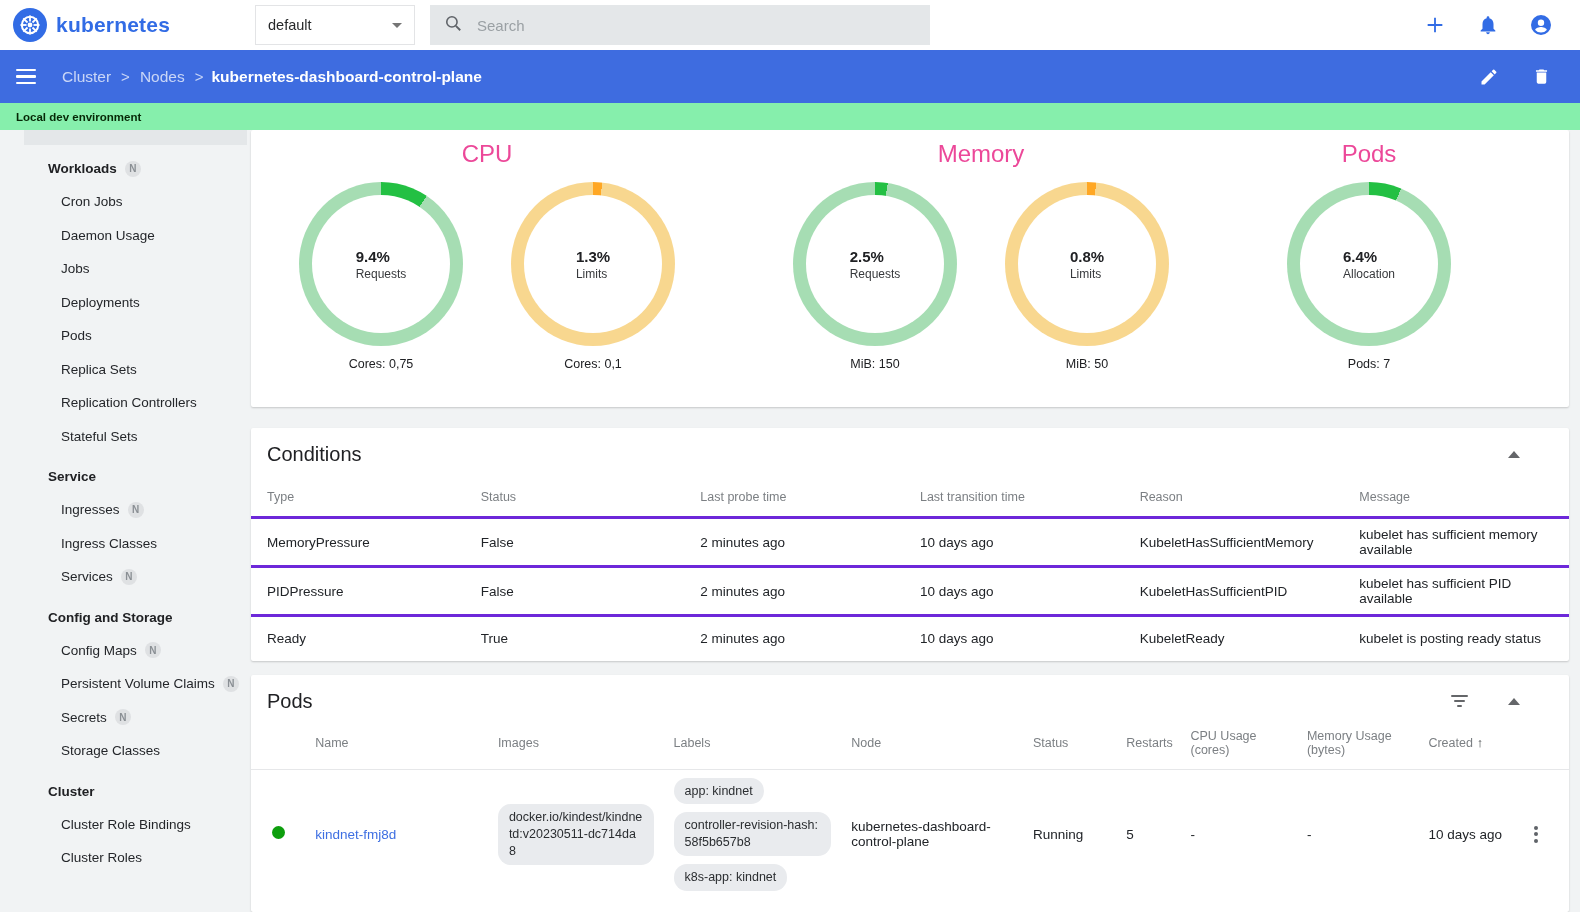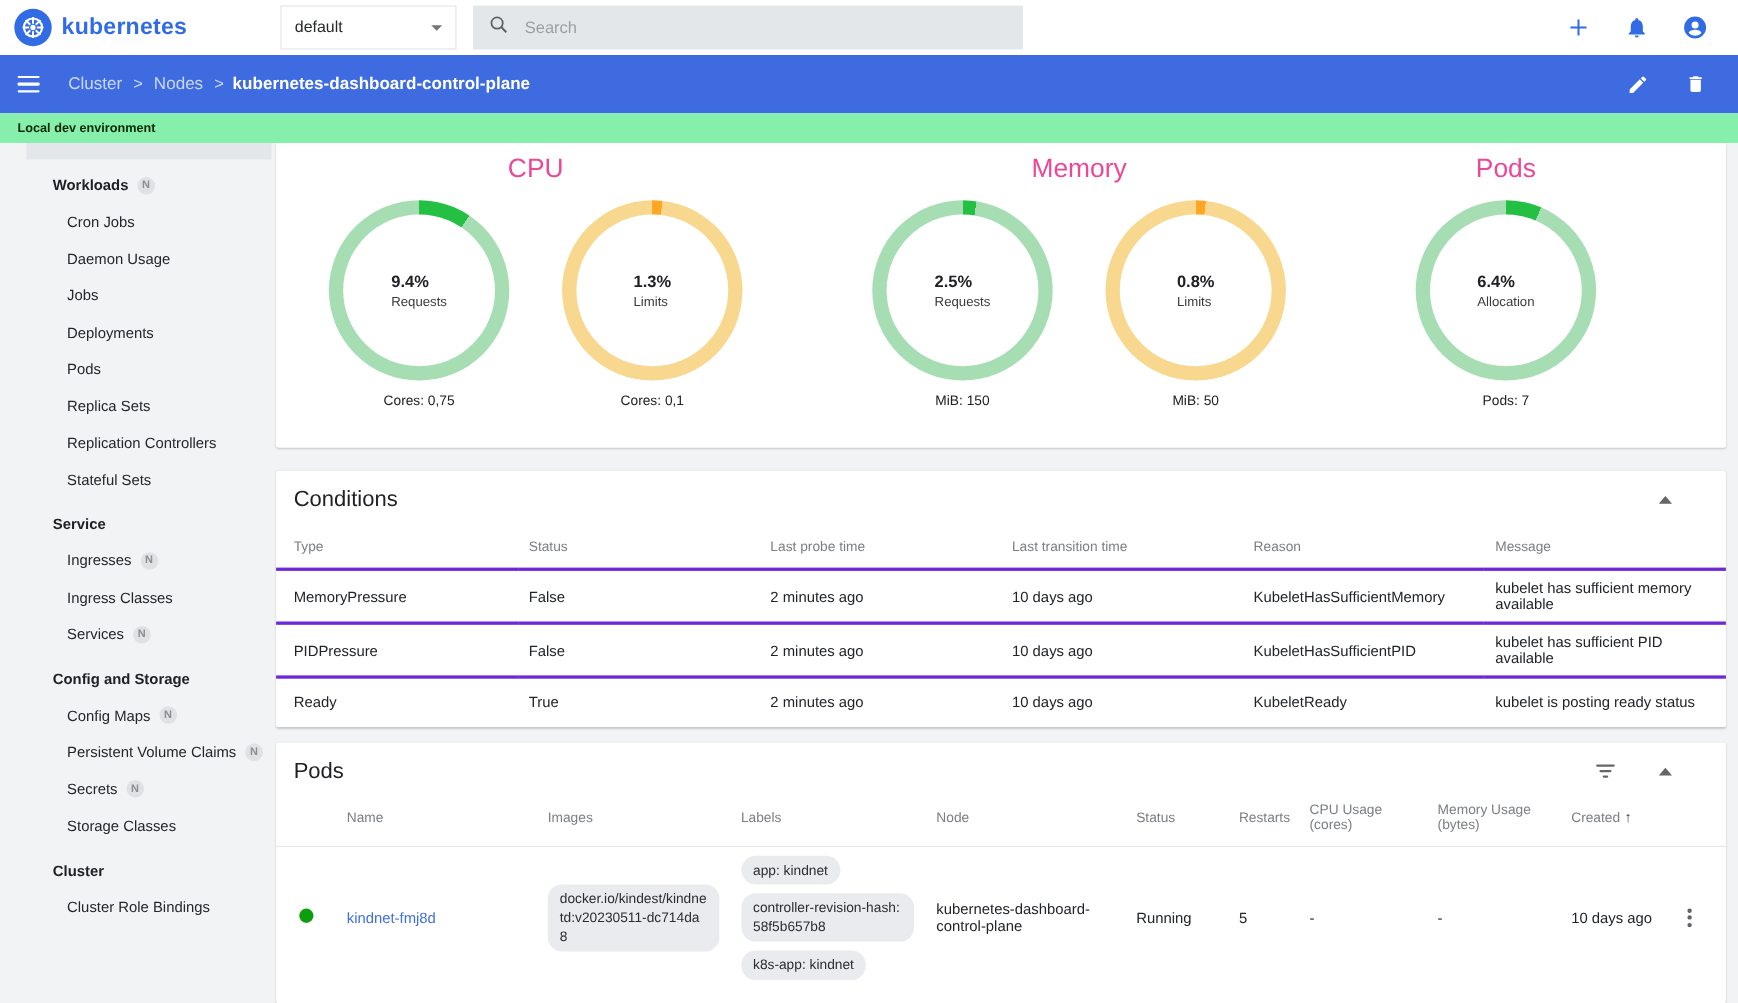--- a/index.html
+++ b/index.html
@@ -230,20 +230,23 @@
       </div>
       <div class="side-item">
         <span>Storage Classes</span>
       </div>
       <div class="side-header">
         <span>Cluster</span>
       </div>
       <div class="side-item">
         <span>Cluster Role Bindings</span>
       </div>
+      <div class="side-item">
+        <span>Cluster Roles</span>
+      </div>
     </nav>
 
   <main class="main">
 
     <section class="card charts-card">
       <div class="charts-row" id="charts-row">
           <div class="chart-group">
             <div class="chart-title">CPU</div>
             <div class="gauge-row">
               <div class="gauge-wrap">

